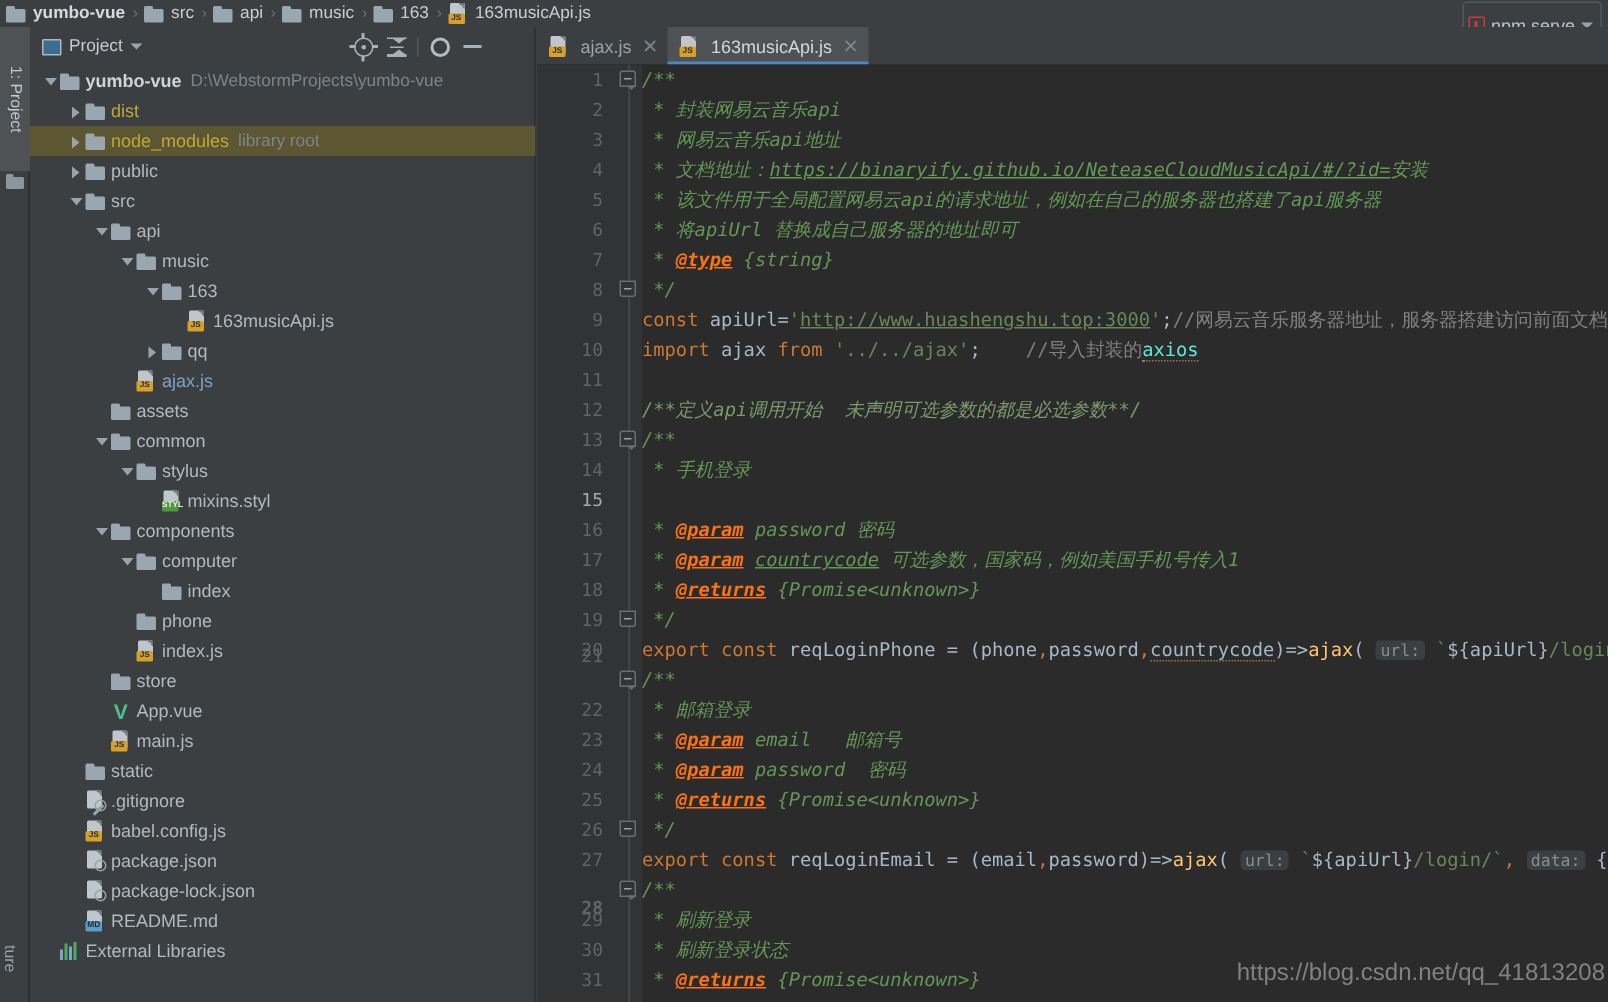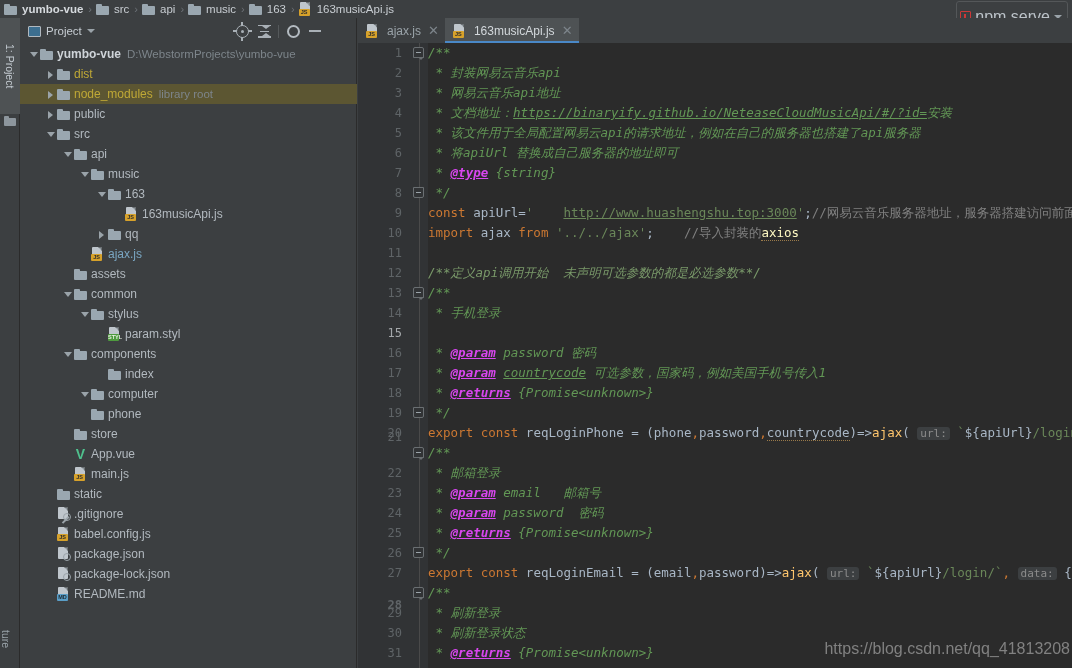--- a/index.html
+++ b/index.html
@@ -59,21 +59,21 @@
     position:absolute; right:0px; bottom:1px; width:9px; height:1.5px;
     background:#9aa3a9; transform: rotate(-45deg);
   }
 
   
   #runconfig {
     position: absolute; right: 4px; top: 1px; height: 31px;
     display: flex; align-items: center; gap: 4px;
     border: 1px solid #545759; border-radius: 3px;
     padding: 0 5px 0 3px; background: #3c3f41;
-    font-size: 16px; color: #bcc3c9; cursor: pointer;
+    font-size: 12px; color: #bcc3c9; cursor: pointer;
   }
   .npm-ico {
     width: 11px; height: 11px; border: 1.6px solid #cb3837; border-radius: 1px;
     position: relative; flex: none;
   }
   .npm-ico:after {
     content:""; position:absolute; left:3px; top:1.5px; width:2px; height:6px;
     background:#cb3837;
   }
   .caret-d {
@@ -236,27 +236,27 @@
   #codelines {
     position: absolute; left: 70px; top: 0; width: 644px; height: 625px;
     font-family: "DejaVu Sans Mono", monospace; font-size: 12.5px;
   }
   .cl {
     height: 20px; line-height: 20px; white-space: pre; color:#a9b7c6;
   }
   .cl.hlline { background: #323232; }
   .cmt { color:#629755; font-style: italic; }
   .cmt-dim { color:#7a9a6a; font-style: italic; }
-  .tag { color:#d946ef; font-style: italic; font-weight: bold; text-decoration: underline; }
+  .tag { color:#f97316; font-style: italic; font-weight: bold; text-decoration: underline; }
   .lnk { color:#629755; font-style: italic; text-decoration: underline; }
   .lcmt { color:#808080; }
-  .lcmt-wave { color:#fef9c3; border-bottom: 1px dotted #9a7a4a; }
+  .lcmt-wave { color:#5eead4; border-bottom: 1px dotted #9a7a4a; }
   .kw { color:#cc7832; }
   .str { color:#6a8759; }
-  .str-u { color:#6a8759; text-decoration: underline; margin-left: 30px; }
+  .str-u { color:#6a8759; text-decoration: underline; }
   .fn { color:#ffc66d; }
   .id { color:#a9b7c6; }
   .hintbox {
     background:#3c3f41; color:#8c8c8c; border-radius:3px;
     padding: 0px 3px; font-size: 11px;
   }
   .tpl { color:#6a8759; }
   .tplvar { color:#a9b7c6; }
   .caret-txt {
     display:inline-block; width:1px; height:14px; background:#bbbbbb;
@@ -446,45 +446,55 @@
         <span class="tlabel ">stylus</span>
       </div>
       <div class="trow">
         <span style="width:76px;flex:none"></span>
         <span class="tw"></span>
         <span class="jsicon">
           <span class="pg"></span>
           <span class="fold"></span>
           <span class="badge styl">STYL</span>
         </span>
-        <span class="tlabel ">param.styl</span>
+        <span class="tlabel ">mixins.styl</span>
       </div>
       <div class="trow">
         <span style="width:42px;flex:none"></span>
         <span class="tw d"></span>
         <span class="ficon"></span>
         <span class="tlabel ">components</span>
       </div>
       <div class="trow">
+        <span style="width:59px;flex:none"></span>
+        <span class="tw d"></span>
+        <span class="ficon"></span>
+        <span class="tlabel ">computer</span>
+      </div>
+      <div class="trow">
         <span style="width:76px;flex:none"></span>
         <span class="tw"></span>
         <span class="ficon"></span>
         <span class="tlabel ">index</span>
       </div>
       <div class="trow">
         <span style="width:59px;flex:none"></span>
-        <span class="tw d"></span>
-        <span class="ficon"></span>
-        <span class="tlabel ">computer</span>
+        <span class="tw"></span>
+        <span class="ficon"></span>
+        <span class="tlabel ">phone</span>
       </div>
       <div class="trow">
         <span style="width:59px;flex:none"></span>
         <span class="tw"></span>
-        <span class="ficon"></span>
-        <span class="tlabel ">phone</span>
+        <span class="jsicon">
+          <span class="pg"></span>
+          <span class="fold"></span>
+          <span class="badge">JS</span>
+        </span>
+        <span class="tlabel ">index.js</span>
       </div>
       <div class="trow">
         <span style="width:42px;flex:none"></span>
         <span class="tw"></span>
         <span class="ficon"></span>
         <span class="tlabel ">store</span>
       </div>
       <div class="trow">
         <span style="width:42px;flex:none"></span>
         <span class="tw"></span>
@@ -550,20 +560,31 @@
       </div>
       <div class="trow">
         <span style="width:25px;flex:none"></span>
         <span class="tw"></span>
         <span class="jsicon">
           <span class="pg"></span>
           <span class="fold"></span>
           <span class="badge md">MD</span>
         </span>
         <span class="tlabel ">README.md</span>
+      </div>
+      <div class="trow">
+        <span style="width:8px;flex:none"></span>
+        <span class="tw"></span>
+        <span class="liblibs">
+          <b></b>
+          <b></b>
+          <b></b>
+          <b></b>
+        </span>
+        <span class="tlabel ">External Libraries</span>
       </div>
     </div>
 </div>
 
 <div id="editor">
   <div id="tabbar">
     <div class="etab">
       <span class="jsicon">
         <span class="pg"></span>
           <span class="fold"></span>

